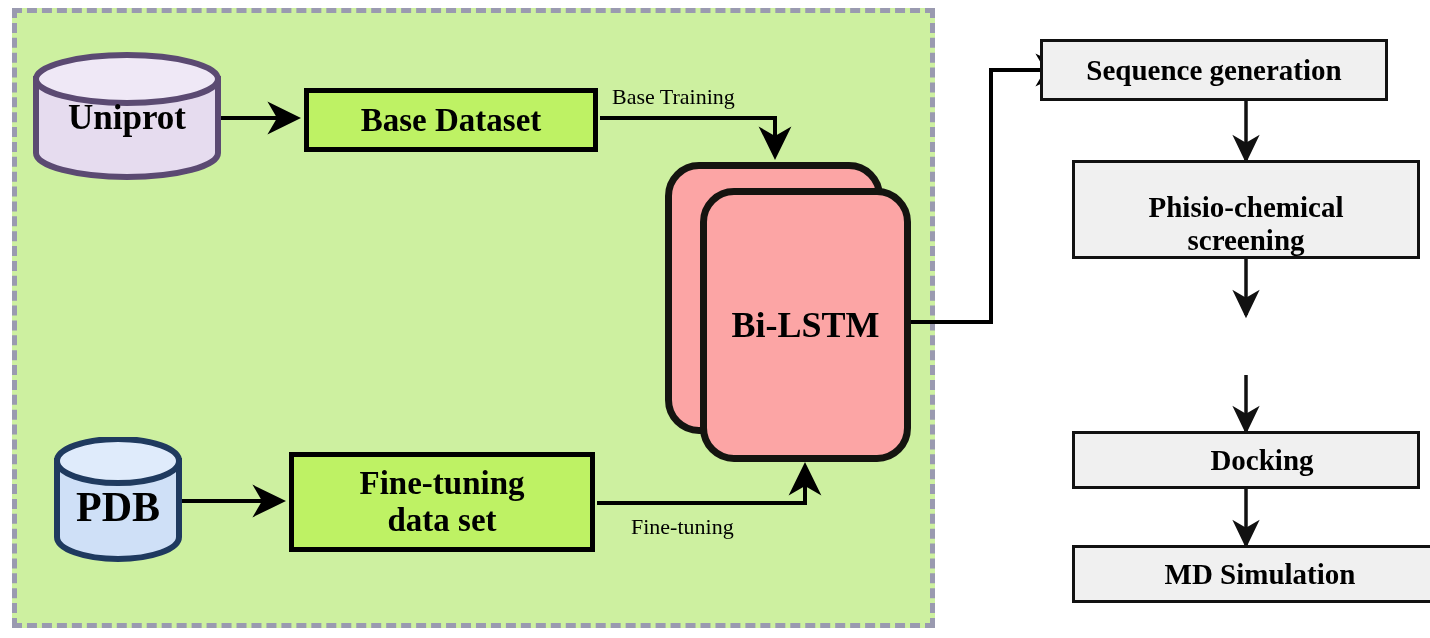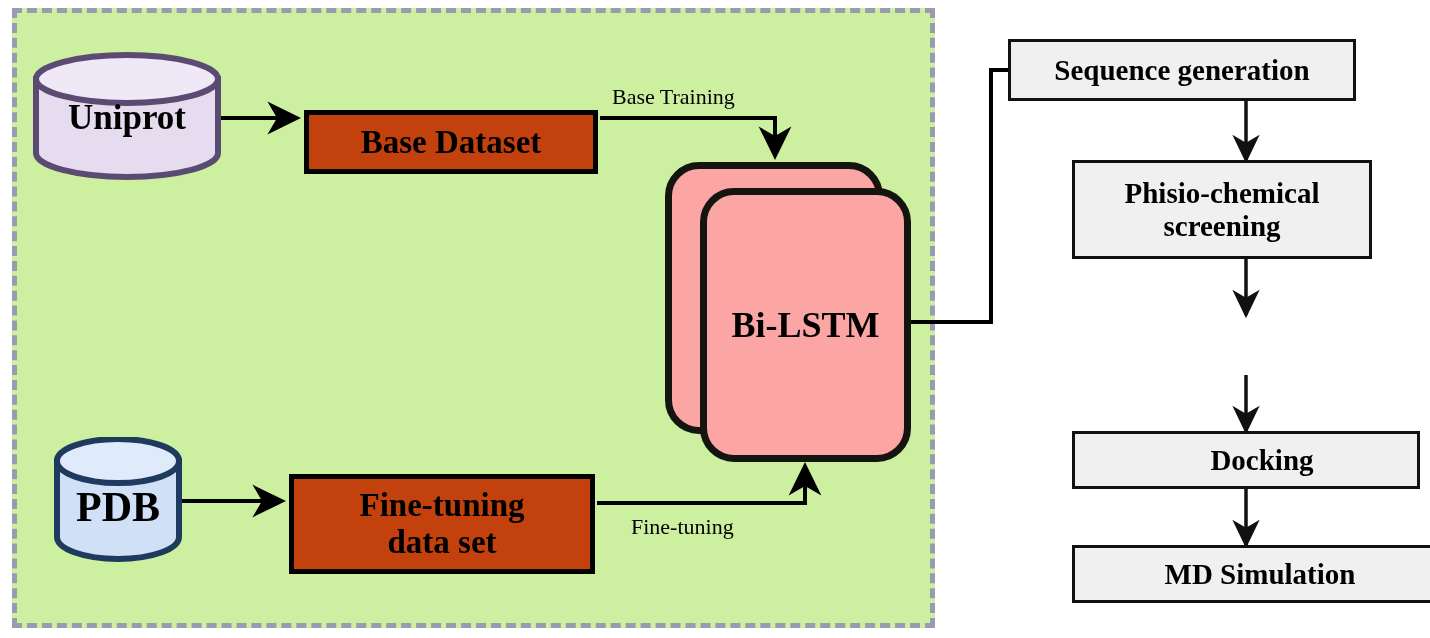--- a/index.html
+++ b/index.html
@@ -38,23 +38,22 @@
     align-items: center;
     justify-content: center;
     text-align: center;
     font-weight: bold;
     color: #000000;
     line-height: 1.12;
   }
 
   
   .ds-box {
-    background: #c2410c;
+    background: #bef264;
     border: 5px solid #000000;
-    margin-top: 22px;
   }
 
   
   .pipe-box {
     background: #f0f0f0;
     border: 3px solid #111111;
   }
 
   
   .cyl {
@@ -159,25 +158,25 @@
 
   <div class="lstm-card" style="left:665px; top:162px; width:218px; height:272px;"></div>
   <div class="node lstm-card" style="left:700px; top:188px; width:211px; height:274px; font-size:36px;">
     <span>Bi-LSTM</span>
   </div>
 
   <div class="edge-label" style="left:612px; top:84px; font-size:22px;">Base Training</div>
 
   <div class="edge-label" style="left:631px; top:514px; font-size:22px;">Fine-tuning</div>
 
-  <div class="node pipe-box" style="left:1008px; top:39px; width:348px; height:62px; font-size:29px;justify-content:center;">
+  <div class="node pipe-box" style="left:1040px; top:39px; width:348px; height:62px; font-size:29px;justify-content:center;">
     <span>Sequence generation</span>
   </div>
 
-  <div class="node pipe-box" style="left:1072px; top:160px; width:300px; height:99px; font-size:29px; flex-direction:column;">
+  <div class="node pipe-box" style="left:1072px; top:160px; width:348px; height:99px; font-size:29px; flex-direction:column;justify-content:flex-end;">
     <span>Phisio-chemical</span>
     <span>screening</span>
   </div>
 
 
   <div class="node pipe-box" style="left:1072px; top:431px; width:348px; height:58px; font-size:29px;padding-left:32px;">
     <span>Docking</span>
   </div>
 
   <div class="node pipe-box" style="left:1072px; top:545px; width:376px; height:58px; font-size:29px;">

